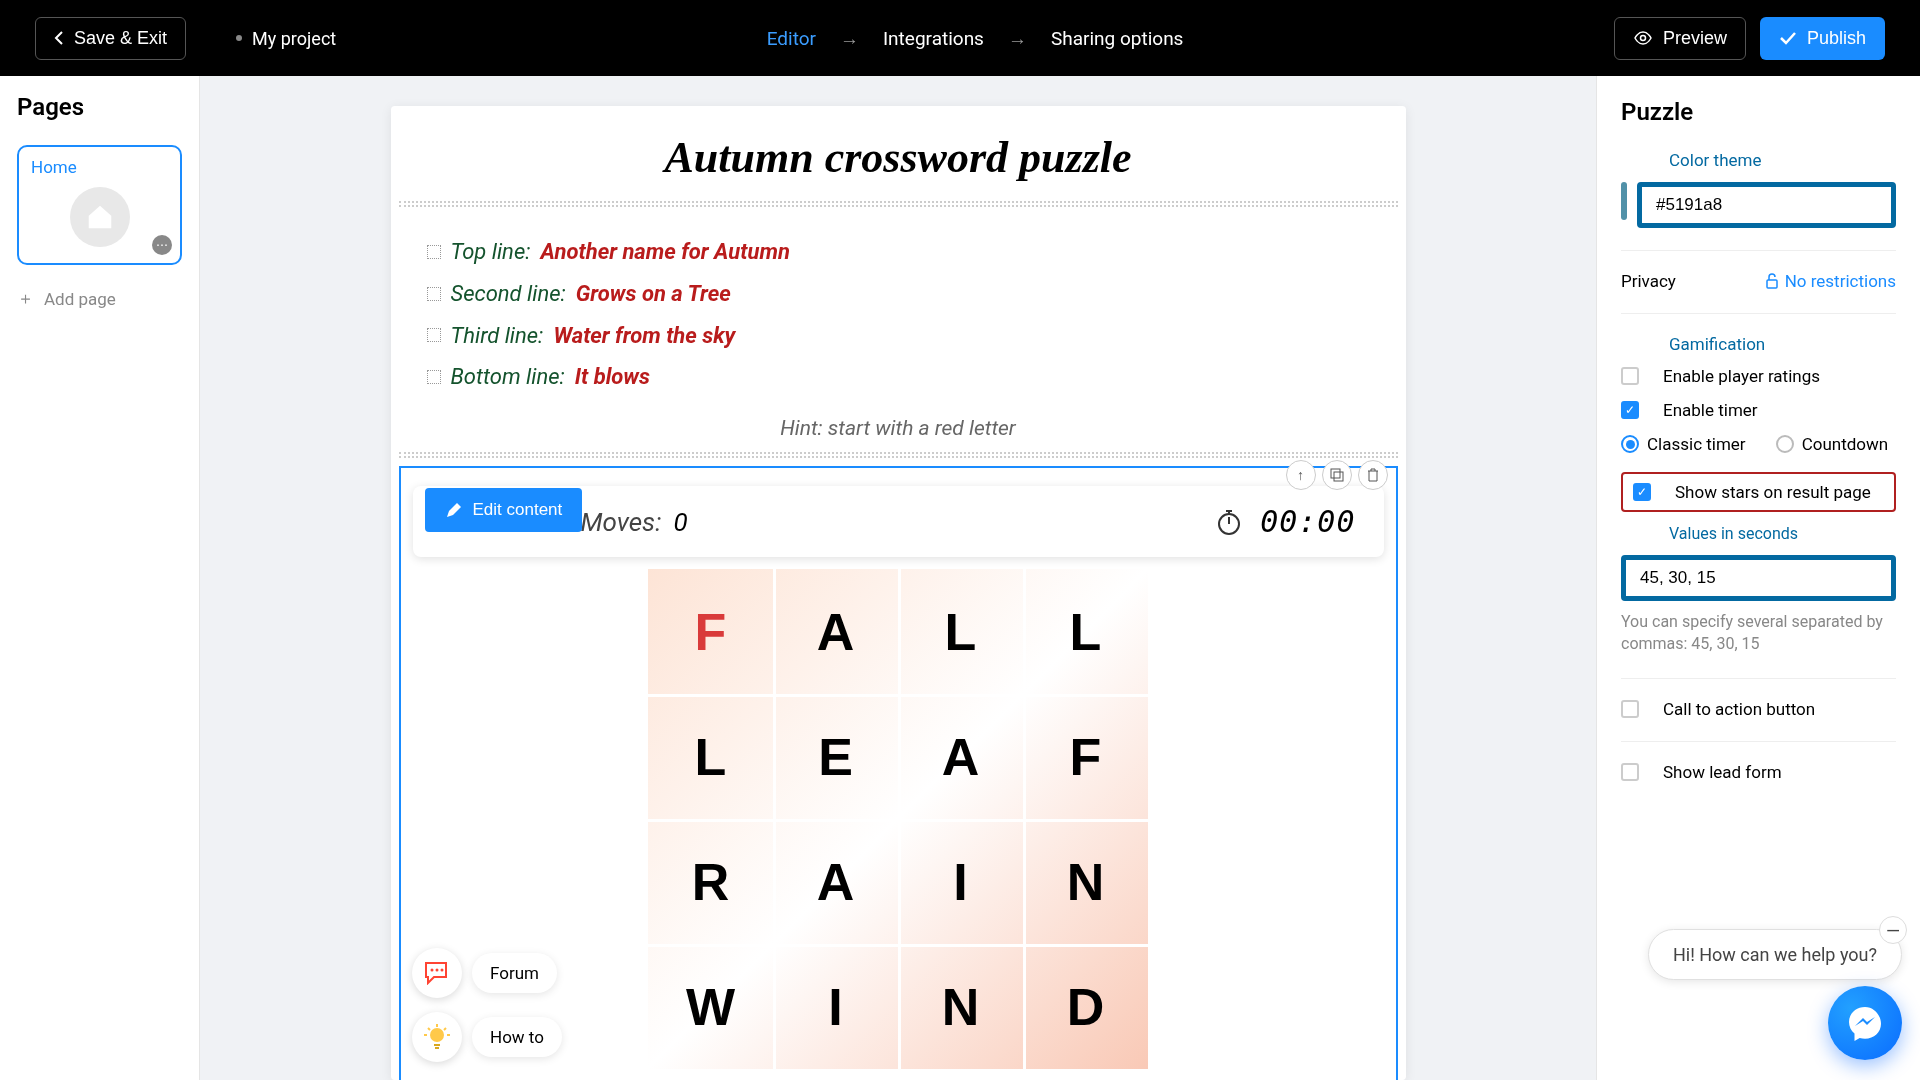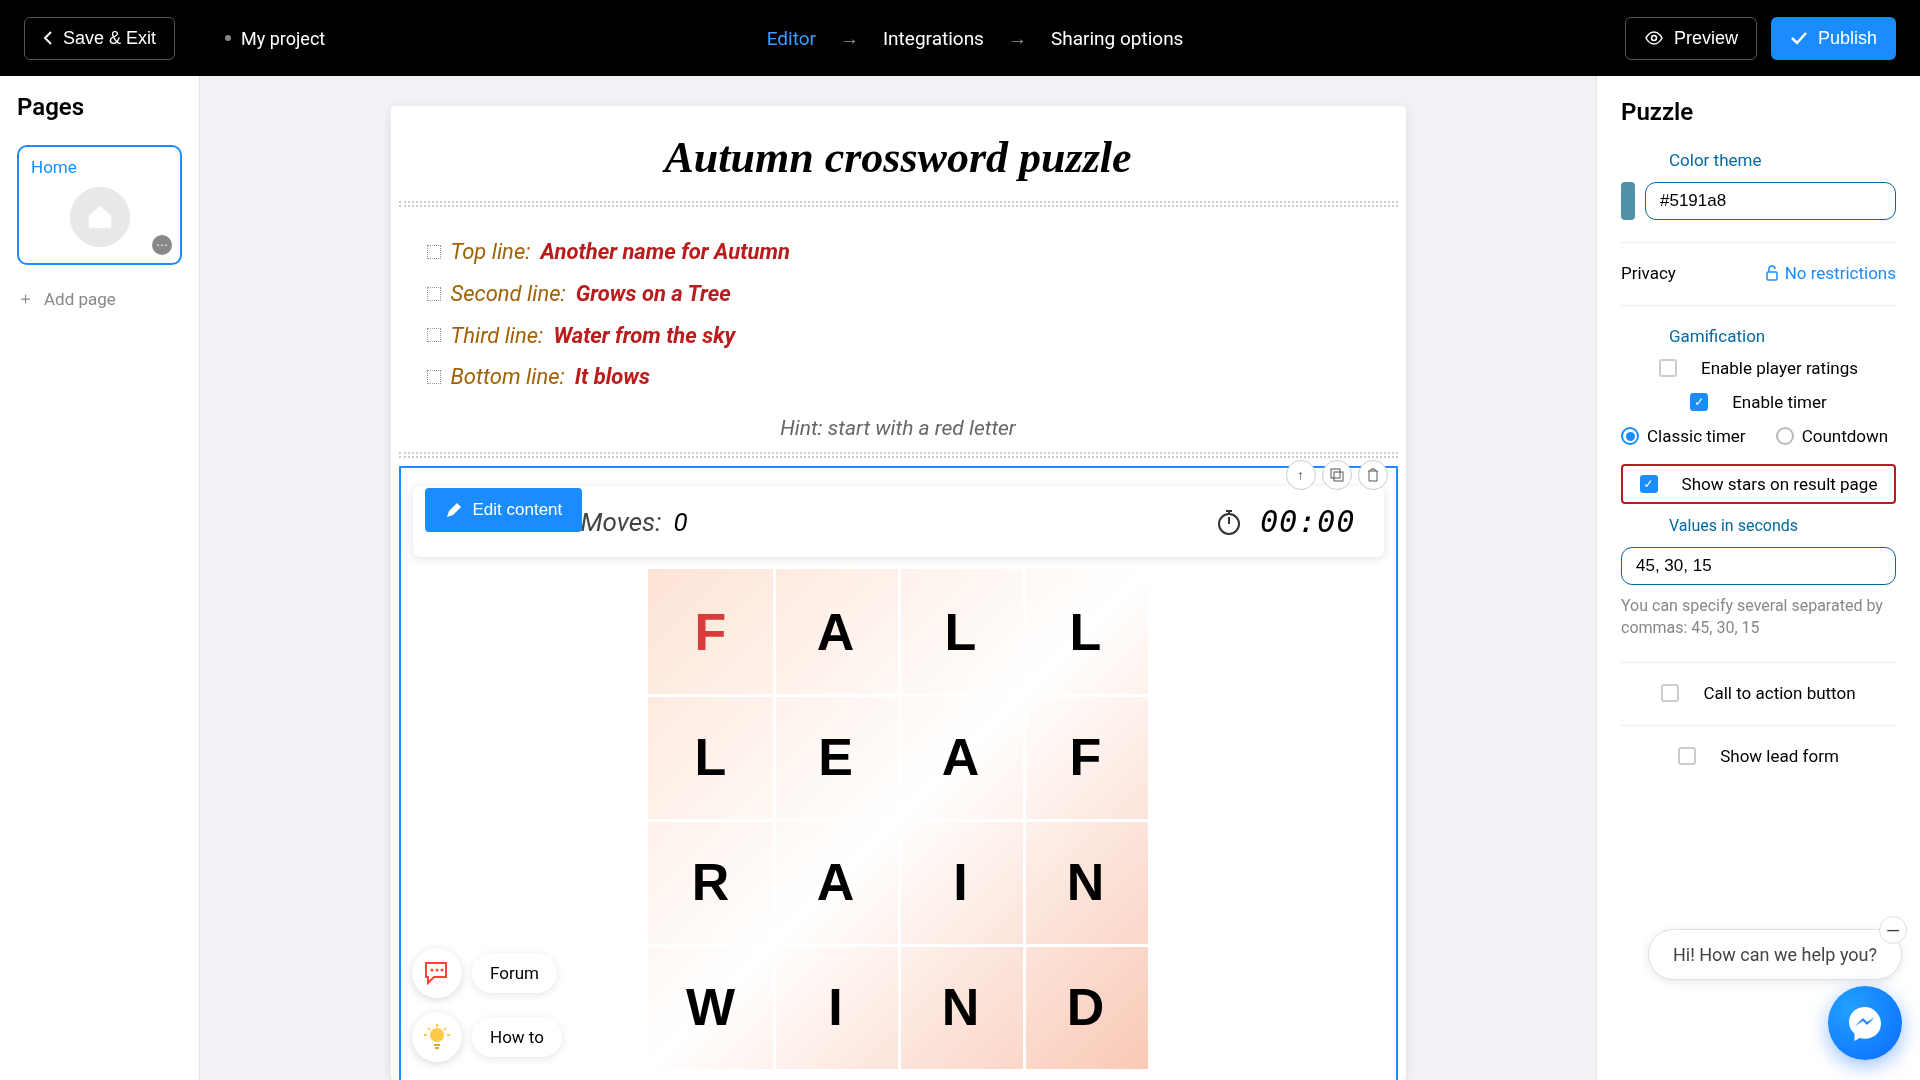--- a/index.html
+++ b/index.html
@@ -1,19 +1,19 @@
 <!DOCTYPE html>
 <html><head>
 <meta charset="utf-8">
 <style>
 * { box-sizing: border-box; margin: 0; padding: 0; }
 body { font-family: -apple-system, BlinkMacSystemFont, "Segoe UI", Roboto, sans-serif; background: #f0f2f5; width: 1920px; height: 1080px; overflow: hidden; }
 
 
-.header { height: 76px; background: #000; display: flex; align-items: center; padding: 0 24px; gap: 20px; }
+.header { height: 76px; background: #000; display: flex; align-items: center; padding: 0 35px; gap: 20px; }
 .btn { display: inline-flex; align-items: center; gap: 10px; padding: 10px 18px; border-radius: 6px; font-size: 18px; cursor: pointer; border: 1px solid transparent; }
 .btn-dark-outline { background: #000; border: 1px solid #555; color: #fff; }
 .btn-preview { background: #000; border: 1px solid #555; color: #fff; }
 .btn-publish { background: #1a8cff; color: #fff; }
 .project-name { color: #fff; font-size: 18px; display: flex; align-items: center; gap: 10px; margin-left: 30px; }
 .project-name .dot { width: 6px; height: 6px; border-radius: 50%; background: #888; }
 .header-tabs { flex: 1; display: flex; justify-content: center; align-items: center; gap: 24px; font-size: 19px; }
 .header-tabs a { color: #fff; text-decoration: none; }
 .header-tabs a.active { color: #3b9dff; }
 .header-tabs .arrow { color: #999; }
@@ -29,21 +29,21 @@
 .page-thumb .dots { position: absolute; bottom: 8px; right: 8px; width: 20px; height: 20px; border-radius: 50%; background: #888; color:#fff; display:flex; align-items:center; justify-content:center; font-size:12px; }
 .add-page { display: flex; align-items: center; gap: 10px; color: #888; margin-top: 22px; cursor: pointer; font-size: 17px; }
 
 .canvas-wrap { flex: 1; overflow: auto; display: flex; justify-content: center; padding-top: 30px; position: relative; }
 .canvas { width: 1015px; background: #fff; border-radius: 4px; box-shadow: 0 2px 12px rgba(0,0,0,0.08); position: relative; }
 .puzzle-title { font-family: "Brush Script MT", cursive; font-style: italic; font-size: 44px; font-weight: 700; text-align: center; padding: 26px 0 18px; }
 .dashed-sep { border-top: 2px dotted #ccc; border-bottom: 2px dotted #ccc; height: 6px; margin: 0 8px; }
 .clues { padding: 24px 36px 12px; font-style: italic; font-size: 22px; line-height: 1.9; }
 .clues .row { display: flex; align-items: center; gap: 10px; }
 .clues .sq { width: 14px; height: 14px; border: 1px dotted #999; display: inline-block; }
-.clues .label { color: #a16207; font-style: italic; }
+.clues .label { color: #14532d; font-style: italic; }
 .clues .answer { color: #b91c1c; font-weight: 700; }
 .hint { text-align: center; color: #666; font-style: italic; font-size: 21px; padding: 6px 0 12px; }
 
 .puzzle-block { margin: 8px; border: 2px solid #1a8cff; position: relative; padding-bottom: 30px; }
 .puzzle-toolbar { position: absolute; top: -8px; right: 8px; display:flex; gap:6px; }
 .icon-btn { width: 30px; height: 30px; border-radius: 50%; border: 1px solid #ccc; background: #fff; display:flex; align-items:center; justify-content:center; cursor:pointer; font-size:14px; color:#555; }
 .edit-content-btn { position: absolute; top: 20px; left: 24px; background: #1a8cff; color: #fff; border: none; padding: 12px 20px; border-radius: 4px; font-size: 17px; display:flex; align-items:center; gap:10px; cursor:pointer; z-index:5; }
 .moves-bar { margin: 18px 12px 0; background: #fff; border-radius: 8px; box-shadow: 0 2px 10px rgba(0,0,0,0.12); padding: 18px 28px; display:flex; align-items:center; font-size: 26px; font-style: italic; }
 .moves-bar .label { color: #444; margin-left: 140px; }
 .moves-bar .value { margin-left: 12px; }
@@ -59,24 +59,24 @@
 .word-grid span { display:flex; align-items:center; justify-content:center; font-size: 52px; font-weight: 900; font-family: Arial, sans-serif; }
 .word-grid span.red { color: #d93a3a; }
 
 
 .right-panel { width: 324px; background: #fff; border-left: 1px solid #e5e5e5; padding: 22px 24px; display:flex; flex-direction:column; position: relative; }
 .right-panel h2 { font-size: 24px; font-weight: 600; margin-bottom: 24px; }
 .rp-section { border-bottom: 1px solid #eee; padding-bottom: 22px; margin-bottom: 20px; }
 .rp-label { font-size: 17px; color: #0369a1; margin-bottom: 12px; margin-left: 48px; }
 .color-row { display:flex; gap:10px; align-items: stretch; }
 .color-swatch { width: 42px; height: 38px; background: #5191a8; border-radius: 4px; }
-.rp-input { flex:1; border:1px solid #0369a1; border-radius:11px; padding: 8px 14px; font-size:17px; }
+.rp-input { flex:1; border:5px solid #0369a1; border-radius:4px; padding: 8px 14px; font-size:17px; }
 .privacy-row { display:flex; justify-content:space-between; align-items:center; font-size:17px; }
 .privacy-row a { color:#1a8cff; text-decoration:none; display:flex; align-items:center; gap:6px; }
-.check-row { display:flex; align-items:center; gap:24px; font-size:17px; margin-bottom: 14px; justify-content: center; }
+.check-row { display:flex; align-items:center; gap:24px; font-size:17px; margin-bottom: 14px; }
 .checkbox { width:18px; height:18px; border:2px solid #ccc; border-radius:3px; display:inline-flex; align-items:center; justify-content:center; background:#fff; }
 .checkbox.checked { background:#1a8cff; border-color:#1a8cff; color:#fff; font-size:12px; }
 .radio-row { display:flex; gap: 30px; margin: 6px 0 18px; font-size:17px; }
 .radio { width:18px; height:18px; border:2px solid #1a8cff; border-radius:50%; display:inline-flex; align-items:center; justify-content:center; }
 .radio.off { border-color:#bbb; }
 .radio .dot { width:9px; height:9px; border-radius:50%; background:#1a8cff; }
 .highlighted { border: 2px solid #b02020; border-radius: 4px; padding: 8px 10px; margin-bottom: 12px; }
 .helper-text { color:#888; font-size:16px; margin-top:10px; line-height:1.4; }
 
 

